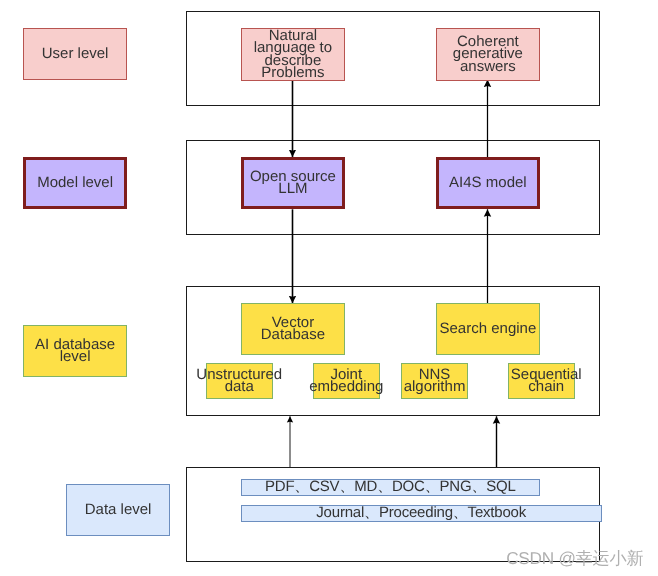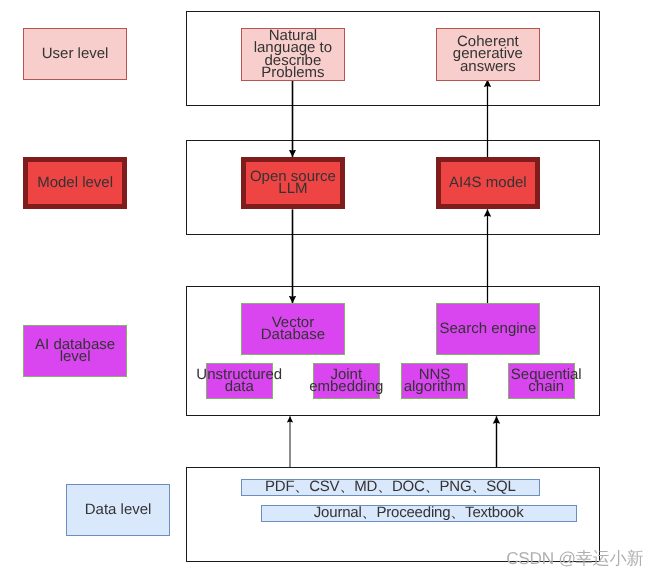--- a/index.html
+++ b/index.html
@@ -23,22 +23,22 @@
     line-height: 12.2px;
     white-space: pre-line;
   }
   .container {
     position: absolute;
     box-sizing: border-box;
     border: 1px solid #1b1b1b;
     background: #ffffff;
   }
   .pink   { background:#f8cecc; border:1px solid #b85450; }
-  .yellow { background:#ef4444; border:5px solid #7f1d1d; }
-  .green  { background:#d946ef; border:1px solid #82b366;text-align:center; }
+  .yellow { background:#c4b5fd; border:3px solid #7f1d1d; }
+  .green  { background:#fde047; border:1px solid #82b366;text-align:center; }
   .blue   { background:#dae8fc; border:1px solid #6c8ebf; }
   .datarow { letter-spacing: -0.2px; }
   svg.arrows { position:absolute; left:0; top:0; width:658px; height:576px; }
   .wm {
     position:absolute;
     color:#b0b0b0;
     white-space:nowrap;
     font-size:17.2px;
     letter-spacing:-0.25px;
     font-family:"Liberation Sans", sans-serif;
@@ -103,18 +103,18 @@
 embedding</div>
 
   <div class="node green" style="left:401.3px; top:363.3px; width:66.5px; height:35.6px;">NNS
 algorithm</div>
 
   <div class="node green" style="left:508px; top:363.3px; width:66.5px; height:35.6px;padding-left:10px;">Sequential
 chain</div>
 
   <div class="node blue datarow" style="left:240.7px; top:478.7px; width:299.2px; height:17.5px;">PDF、CSV、MD、DOC、PNG、SQL</div>
 
-  <div class="node blue datarow" style="left:240.7px; top:504.8px; width:316px; height:17.5px;margin-left:20px;">Journal、Proceeding、Textbook</div>
+  <div class="node blue datarow" style="left:240.7px; top:504.8px; width:361px; height:17.5px;">Journal、Proceeding、Textbook</div>
 
 
   <div class="wm" style="left:506.2px; top:549.6px; line-height:17.2px;">CSDN @幸运小新</div>
 
 </div>
 
 </body></html>

